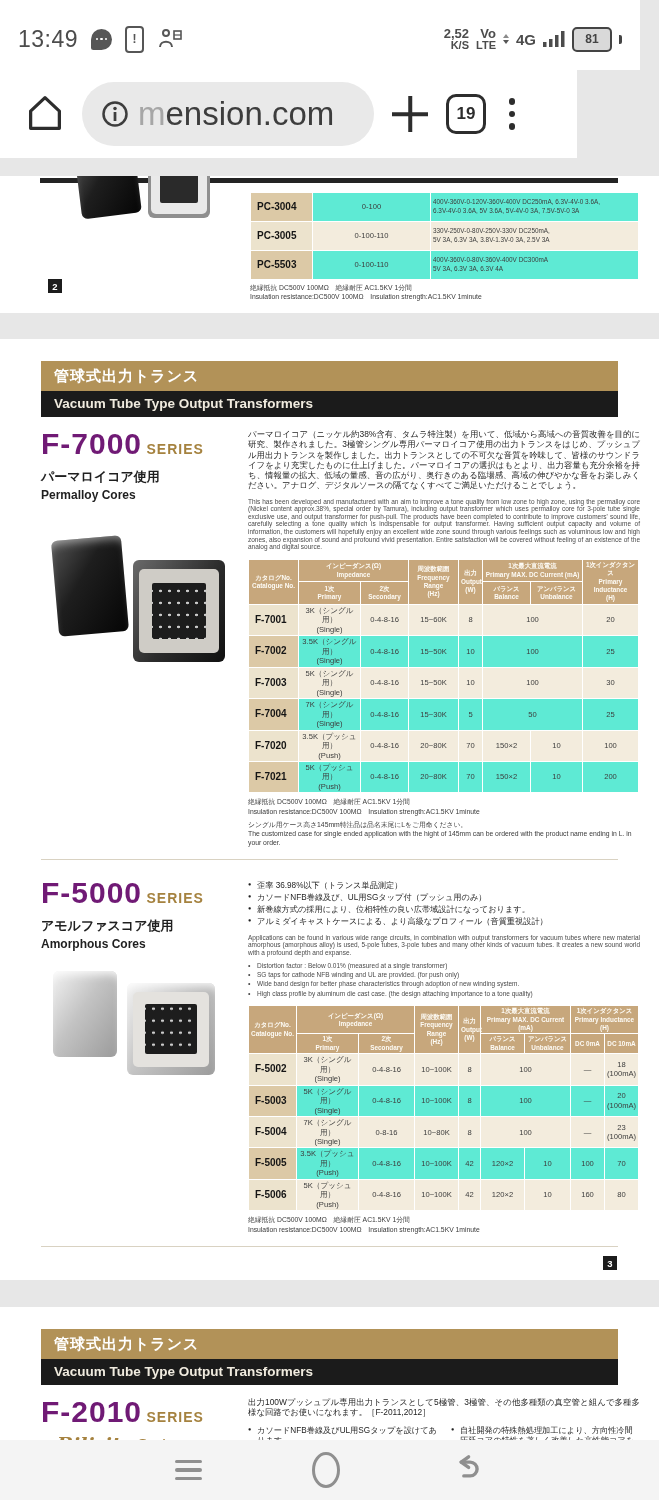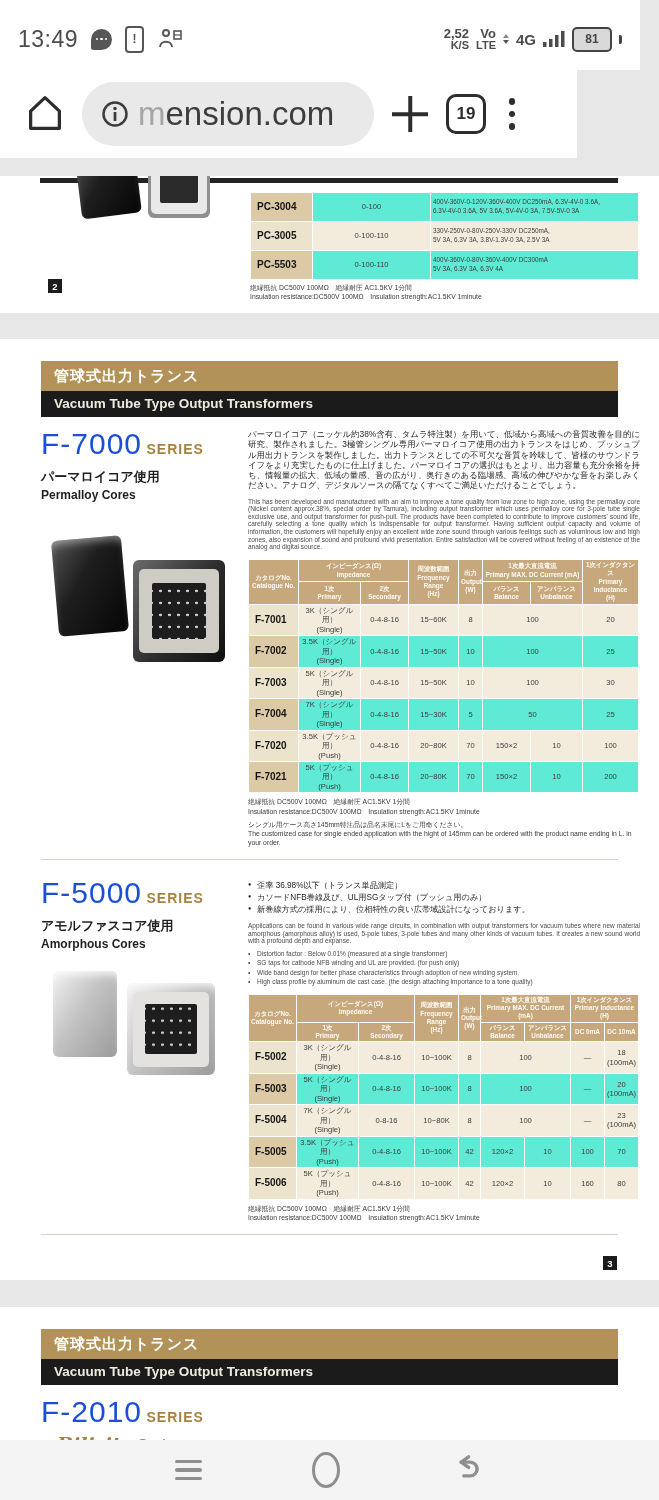--- a/index.html
+++ b/index.html
@@ -75,21 +75,21 @@
   .pcspec{text-align:left !important;font-size:6.4px !important;line-height:1.35 !important;}
   table.pc{width:388px;}
   table.pc td{height:29px;}
   
   .goldbar{margin:22px 41px 0 41px;height:30px;background:#b29258;color:#fff;font-size:15px;font-weight:bold;
     line-height:30px;padding-left:13px;letter-spacing:1px;}
   .blackbar{margin:0 41px;height:26px;background:#1b1b1b;color:#f0ebdf;font-size:13.5px;font-weight:bold;line-height:26px;padding-left:13px;}
   .prod-sec{display:flex;padding:10px 20px 4px 41px;box-sizing:border-box;gap:4px;}
   .prod-sec .left{flex:0 0 203px;}
   .prod-sec .right{flex:0 0 392px;}
-  .ser-title .big{font-size:30px;font-weight:normal;color:#1d4ed8;letter-spacing:1px;}
+  .ser-title .big{font-size:30px;font-weight:bold;color:#701a75;letter-spacing:1px;}
   .ser-title .ser{font-size:14px;font-weight:bold;color:#a5823f;letter-spacing:1px;}
   .sub-jp{font-size:13px;font-weight:bold;color:#1f1f1f;margin-top:7px;}
   .sub-en{font-size:12px;font-weight:bold;color:#1f1f1f;margin-top:2px;}
   .sub-script{font-size:16px;color:#a5823f;margin-top:4px;}
   .script{font-family:"DejaVu Serif","Liberation Serif",serif;font-style:italic;font-weight:bold;font-size:19px;}
   p.jp{font-size:8.4px;line-height:1.22;margin:2px 0 0 0;text-align:justify;color:#1e1e1e;}
   p.en{font-size:6.5px;line-height:1.18;margin:7px 0 0 0;text-align:justify;color:#4a4a4a;}
   ul.blist{list-style:none;margin:5px 0 0 0;padding:0;}
   ul.blist li{position:relative;padding-left:9px;margin-top:1.5px;}
   ul.blist.jpb li{font-size:8.2px;color:#1e1e1e;line-height:1.25;}
@@ -402,20 +402,21 @@
                   <div class="window"></div>
                 </div>
               </div>
           </div>
         </div>
         <div class="right">
           <ul class="blist jpb">
             <li>歪率 36.98%以下（トランス単品測定）</li>
             <li>カソードNFB巻線及び、UL用SGタップ付（プッシュ用のみ）</li>
             <li>新巻線方式の採用により、位相特性の良い広帯域設計になっております。</li>
+            <li>アルミダイキャストケースによる、より高級なプロフィール（音質重視設計）</li>
           </ul>
           <p class="en">Applications can be found in various wide range circuits, in combination with output transformers for vacuum tubes where new material amorphous (amorphous alloy) is used, 5-pole tubes, 3-pole tubes and many other kinds of vacuum tubes. It creates a new sound world with a profound depth and expanse.</p>
           <ul class="blist enb">
             <li>Distortion factor : Below 0.01% (measured at a single transformer)</li>
             <li>SG taps for cathode NFB winding and UL are provided. (for push only)</li>
             <li>Wide band design for better phase characteristics through adoption of new winding system.</li>
             <li>High class profile by aluminum die cast case. (the design attaching importance to a tone quality)</li>
           </ul>
           <table class="spec">
             <colgroup>
@@ -537,20 +538,34 @@
       <div class="prod-sec">
         <div class="left">
           <div class="ser-title">
             <span class="big">F-2010</span>
             <span class="ser">SERIES</span>
           </div>
           <div class="sub-script">
             <span>（</span><span class="script">Bilirite</span><span> Series）</span>
           </div>
         </div>
+        <div class="right">
+          <p class="jp">出力100Wプッシュプル専用出力トランスとして5極管、3極管、その他多種類の真空管と組んで多種多様な回路でお使いになれます。［F-2011,2012］</p>
+          <div class="two-col">
+            <ul class="blist jpb">
+              <li>カソードNFB巻線及びUL用SGタップを設けてあります。</li>
+              <li>位相特性の良い広帯域設計になっております。</li>
+
+            </ul>
+            <ul class="blist jpb">
+              <li>自社開発の特殊熱処理加工により、方向性冷間圧延コアの特性を著しく改善した高性能コアを使用しております。</li>
+
+            </ul>
+          </div>
+        </div>
       </div>
     </section>
   </main>
 
   <nav id="navbar">
     <button class="nav-recents">
         <i></i>
         <i></i>
         <i></i>
       </button>

